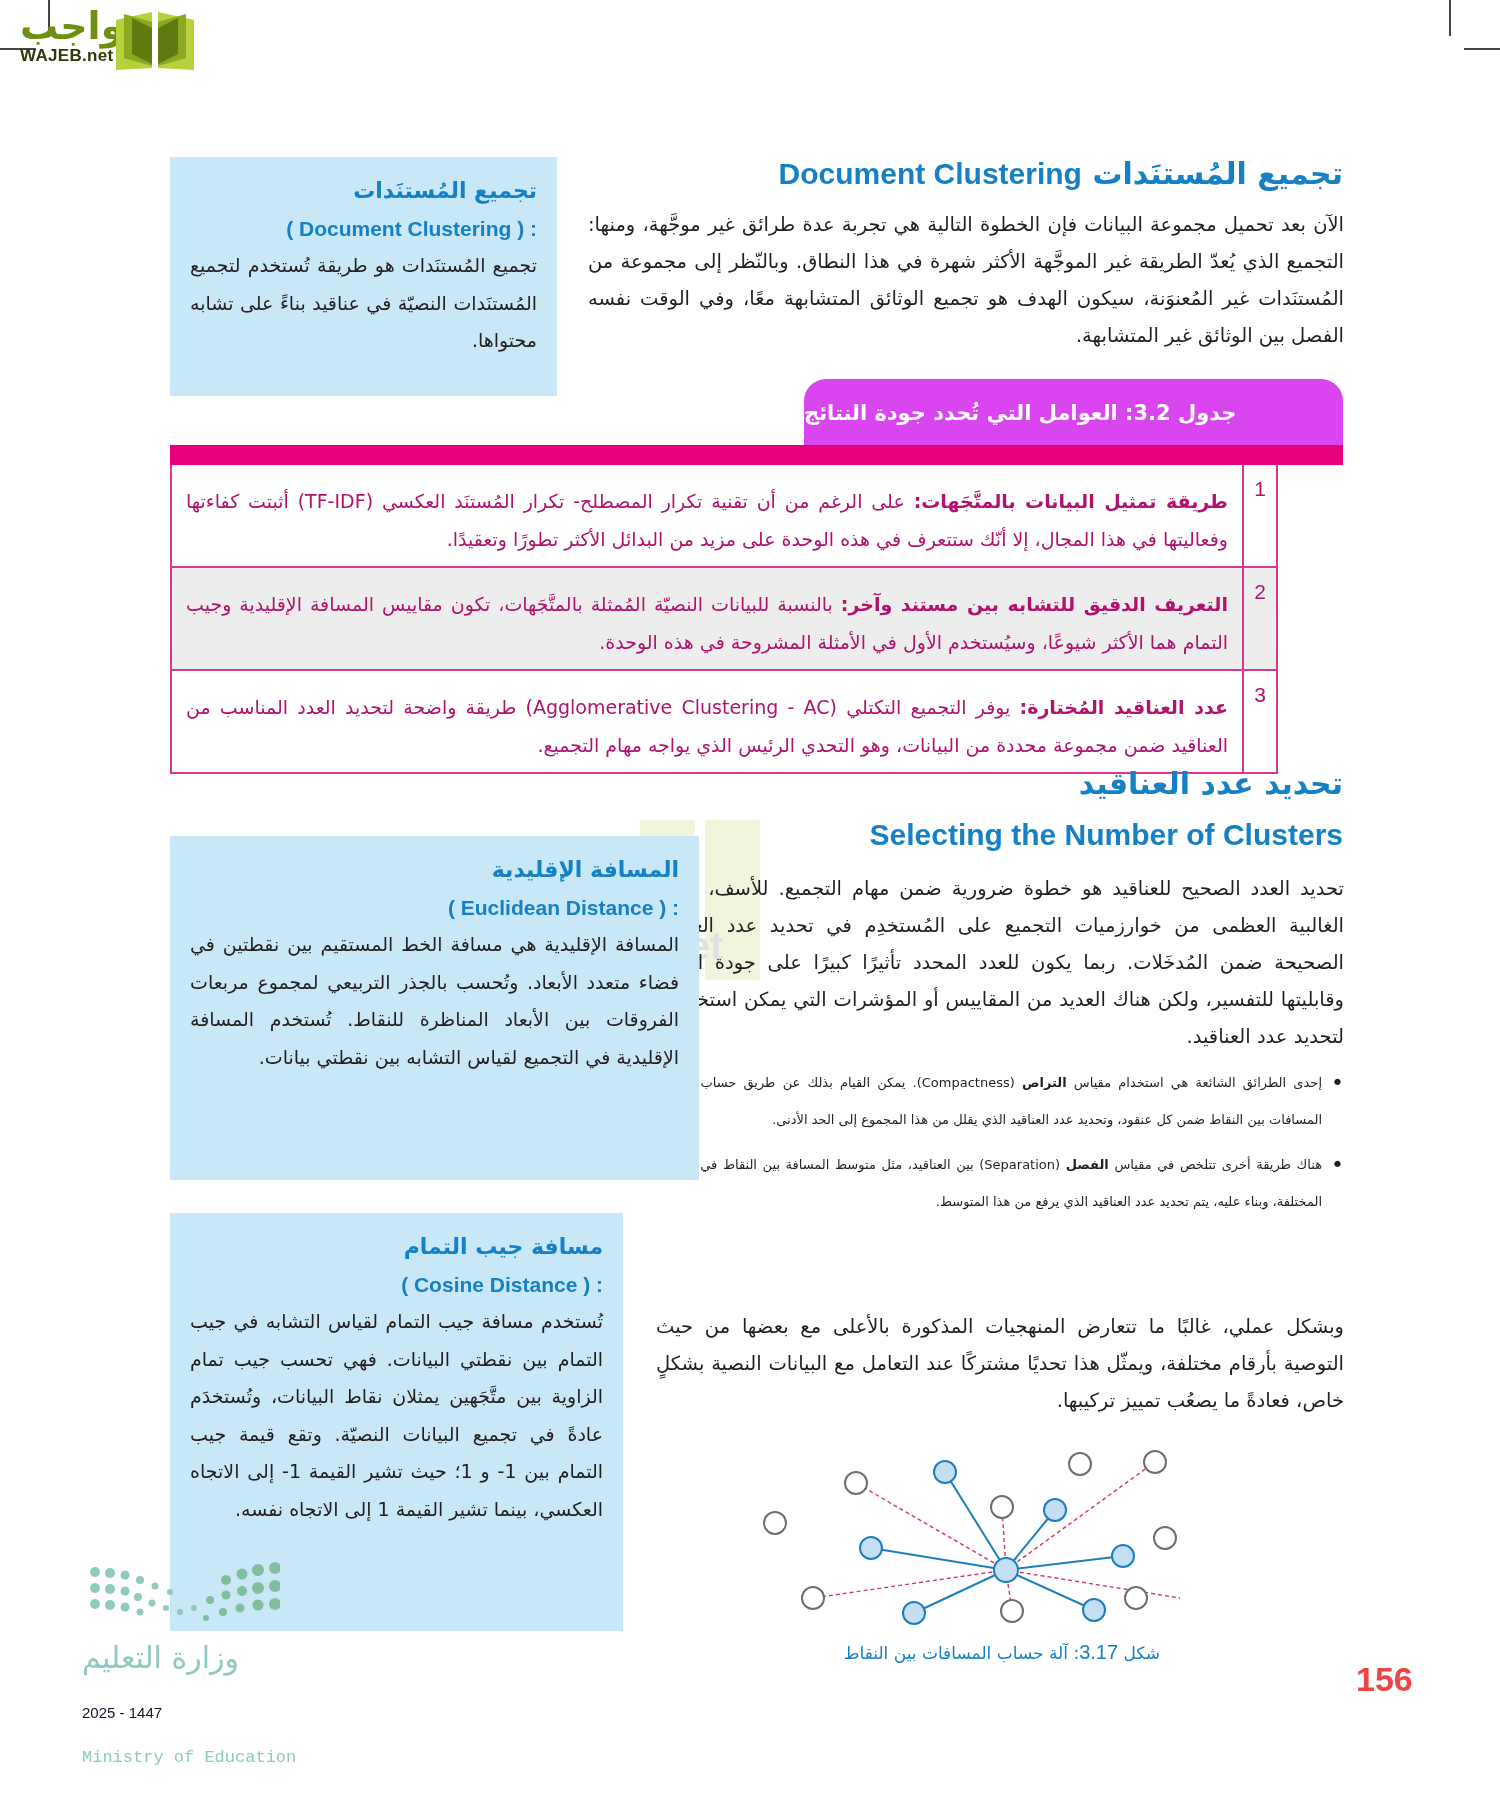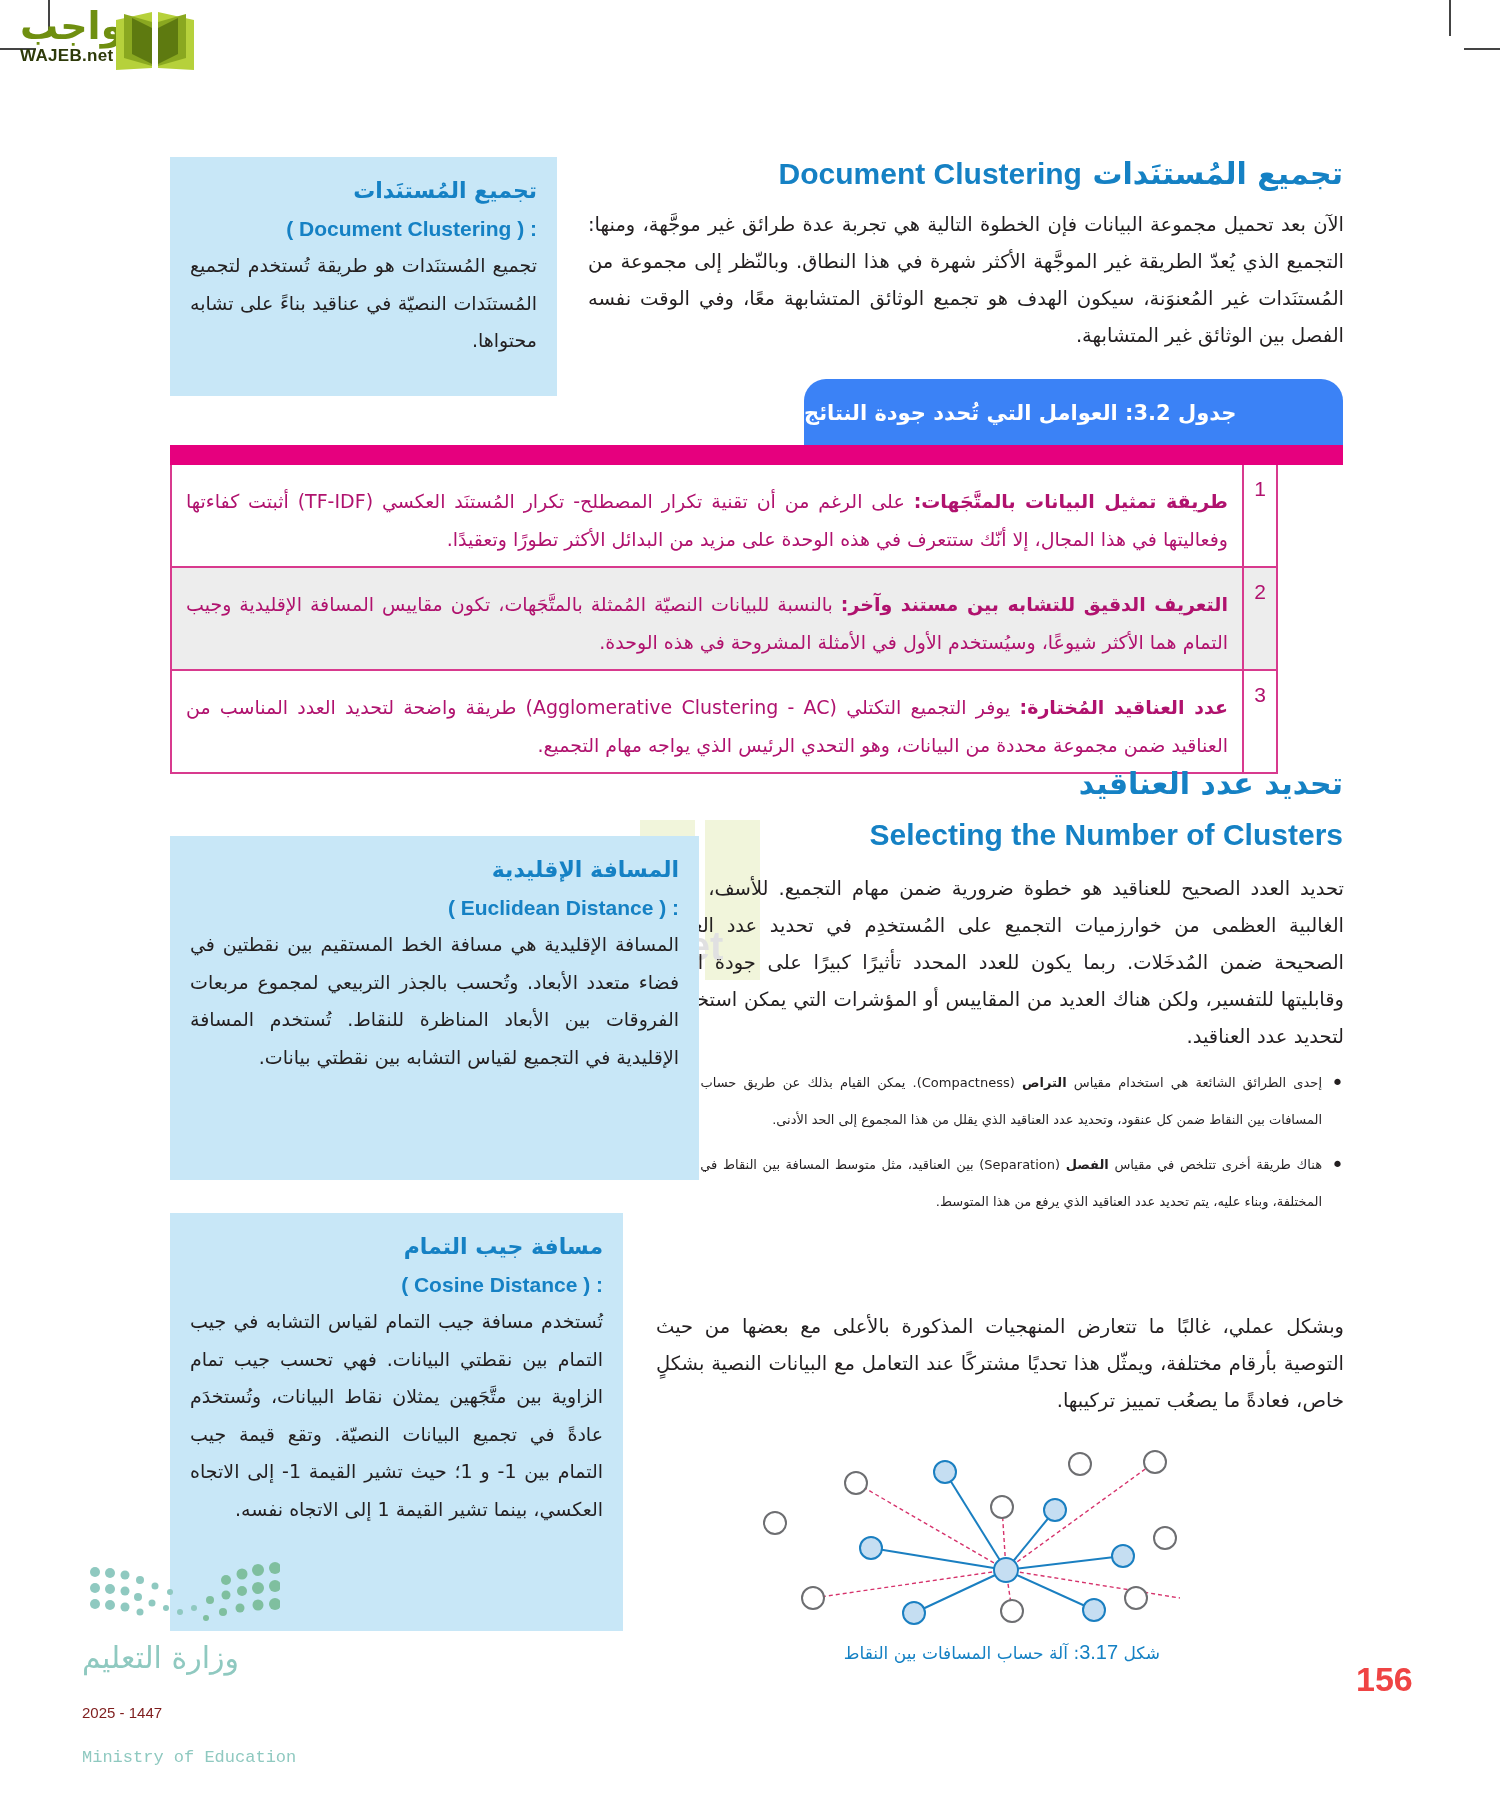--- a/index.html
+++ b/index.html
@@ -21,42 +21,42 @@
   .h-main { font-size: 30px; font-weight: bold; color: #1581c4; font-family: "DejaVu Sans", sans-serif; white-space: nowrap; }
   .body-text { font-size: 19.5px; line-height: 37px; color: #231f20; }
 
   
   .sidebox { background: #c8e7f7; padding: 14px 20px 14px 20px; }
   .sidebox .sb-title { font-size: 22px; font-weight: bold; color: #1581c4; line-height: 40px; }
   .sidebox .sb-sub { font-size: 21px; font-weight: bold; color: #1581c4; line-height: 36px; font-family: "Liberation Sans", sans-serif; }
   .sidebox .sb-text { font-size: 19px; line-height: 37.5px; color: #231f20; text-align: justify; }
 
   
-  .tbl-tab { background: #3b82f6; color: #fff; border-radius: 22px 22px 0 0; font-weight: bold; font-size: 21px; display: flex; align-items: center; justify-content: flex-end; padding-right: 26px; }
+  .tbl-tab { background: #d946ef; color: #fff; border-radius: 22px 22px 0 0; font-weight: bold; font-size: 21px; display: flex; align-items: center; justify-content: flex-end; padding-right: 26px; }
   .tbl-bar { background: #e6007e; }
   .tbl { border: 2px solid #d83a8e; border-top: none; }
   .tbl-row { display: flex; direction: rtl; border-top: 2px solid #d83a8e; }
   .tbl-row:first-child { border-top: none; }
   .tbl-row.shaded { background: #ededed; }
   .tbl-num { width: 34px; flex: 0 0 34px; border-left: 2px solid #d83a8e; font-size: 21px; color: #b0126e; text-align: center; padding-top: 12px; font-family: "Liberation Sans", sans-serif; }
   .tbl-cell { flex: 1; padding: 17px 14px 8px 14px; font-size: 19px; line-height: 38px; color: #b0126e; text-align: justify; }
   .tbl-cell b { font-weight: bold; }
 
   
   .bullet-list { list-style: none; }
   .bullet-list li { position: relative; padding-right: 22px; font-size: 13px; line-height: 37px; margin-bottom: 8px; }
   .bullet-list li::before { content: "\2022"; position: absolute; right: 0; top: 0; font-size: 22px; color: #231f20; }
 
   .caption { font-size: 17px; color: #1581c4; }
   .pagenum { font-size: 34px; font-weight: bold; color: #ef4444; font-family: "Liberation Sans", sans-serif; text-align: right; }
 
   
   .moe-ar { font-size: 30px; color: #8fc9c0; font-family: "DejaVu Sans", sans-serif; letter-spacing: 1px; }
   .moe-en { font-size: 17px; color: #8fc9c0; font-family: "Liberation Sans", sans-serif; }
-  .moe-yr { font-size: 15px; color: #7f1d1d; font-family: "Liberation Sans", sans-serif; }
+  .moe-yr { font-size: 15px; color: #0f172a; font-family: "Liberation Sans", sans-serif; }
 
   
   .watermark { opacity: 0.35; pointer-events: none; }
 </style>
 </head>
 <body>
 
 <div class="crop" style="left:48px; top:0; width:2px; height:36px;"></div>
 <div class="crop" style="left:0; top:48px; width:36px; height:2px;"></div>
 <div class="crop" style="left:1449px; top:0; width:2px; height:36px;"></div>

